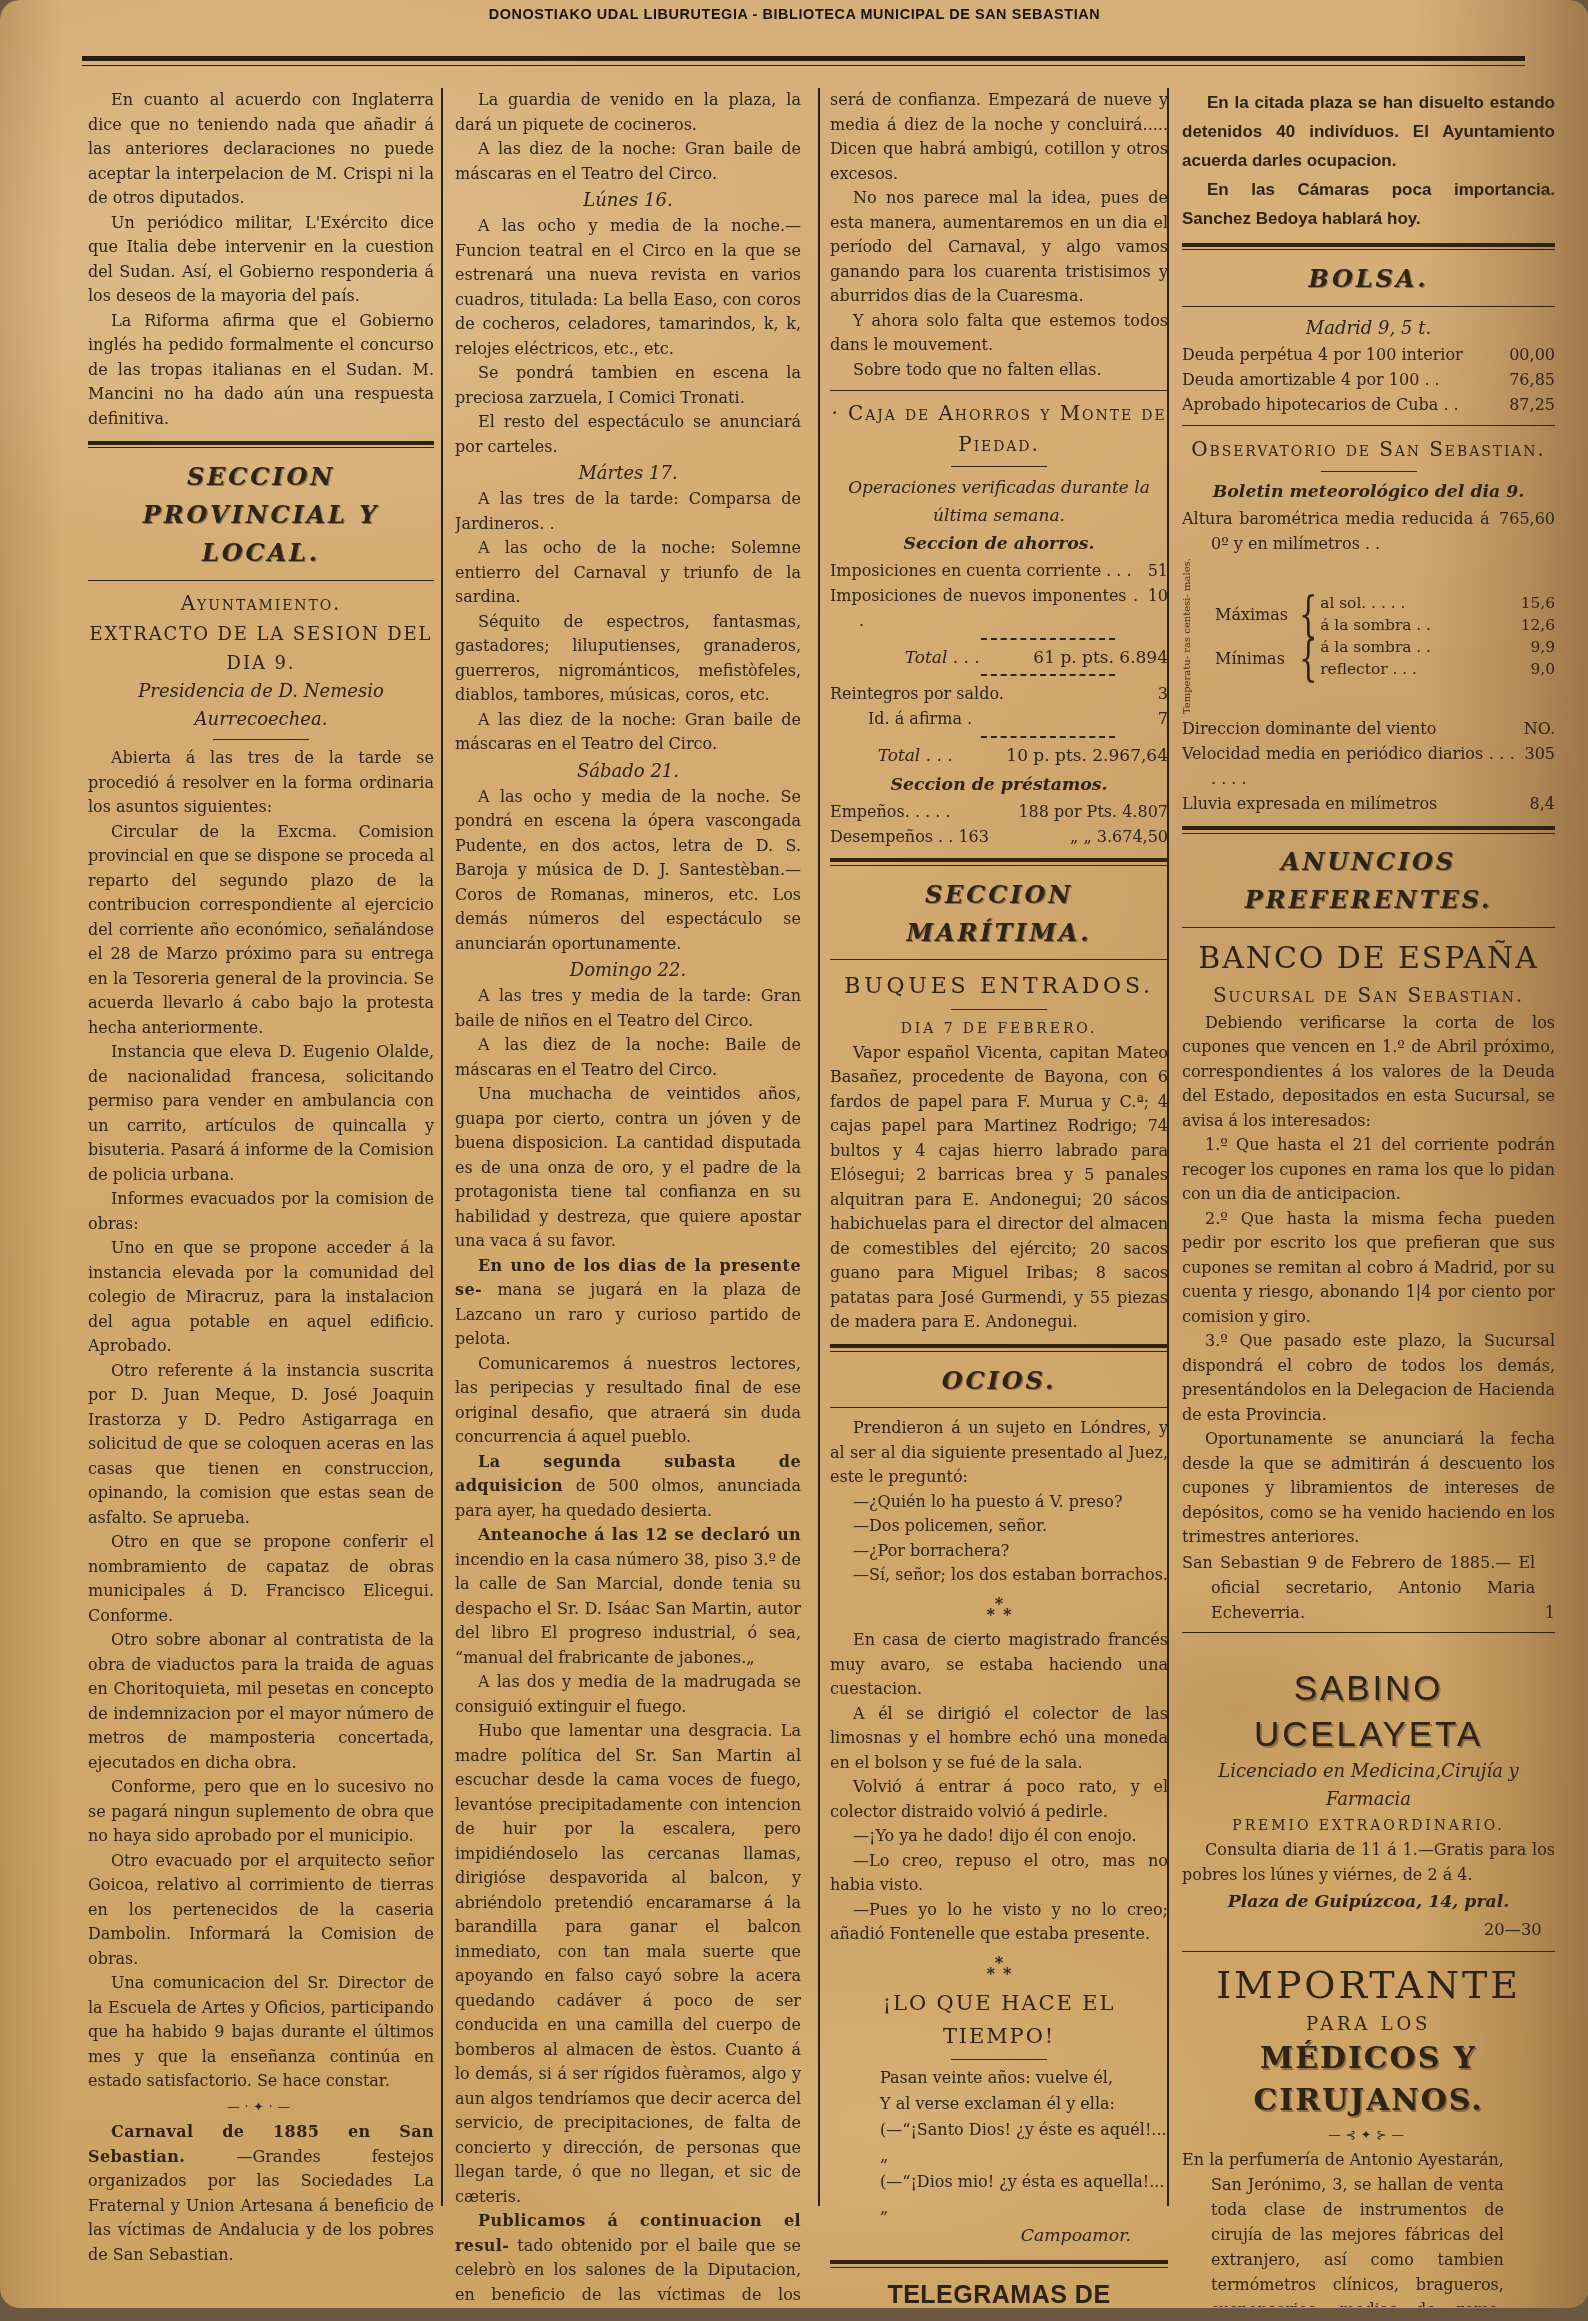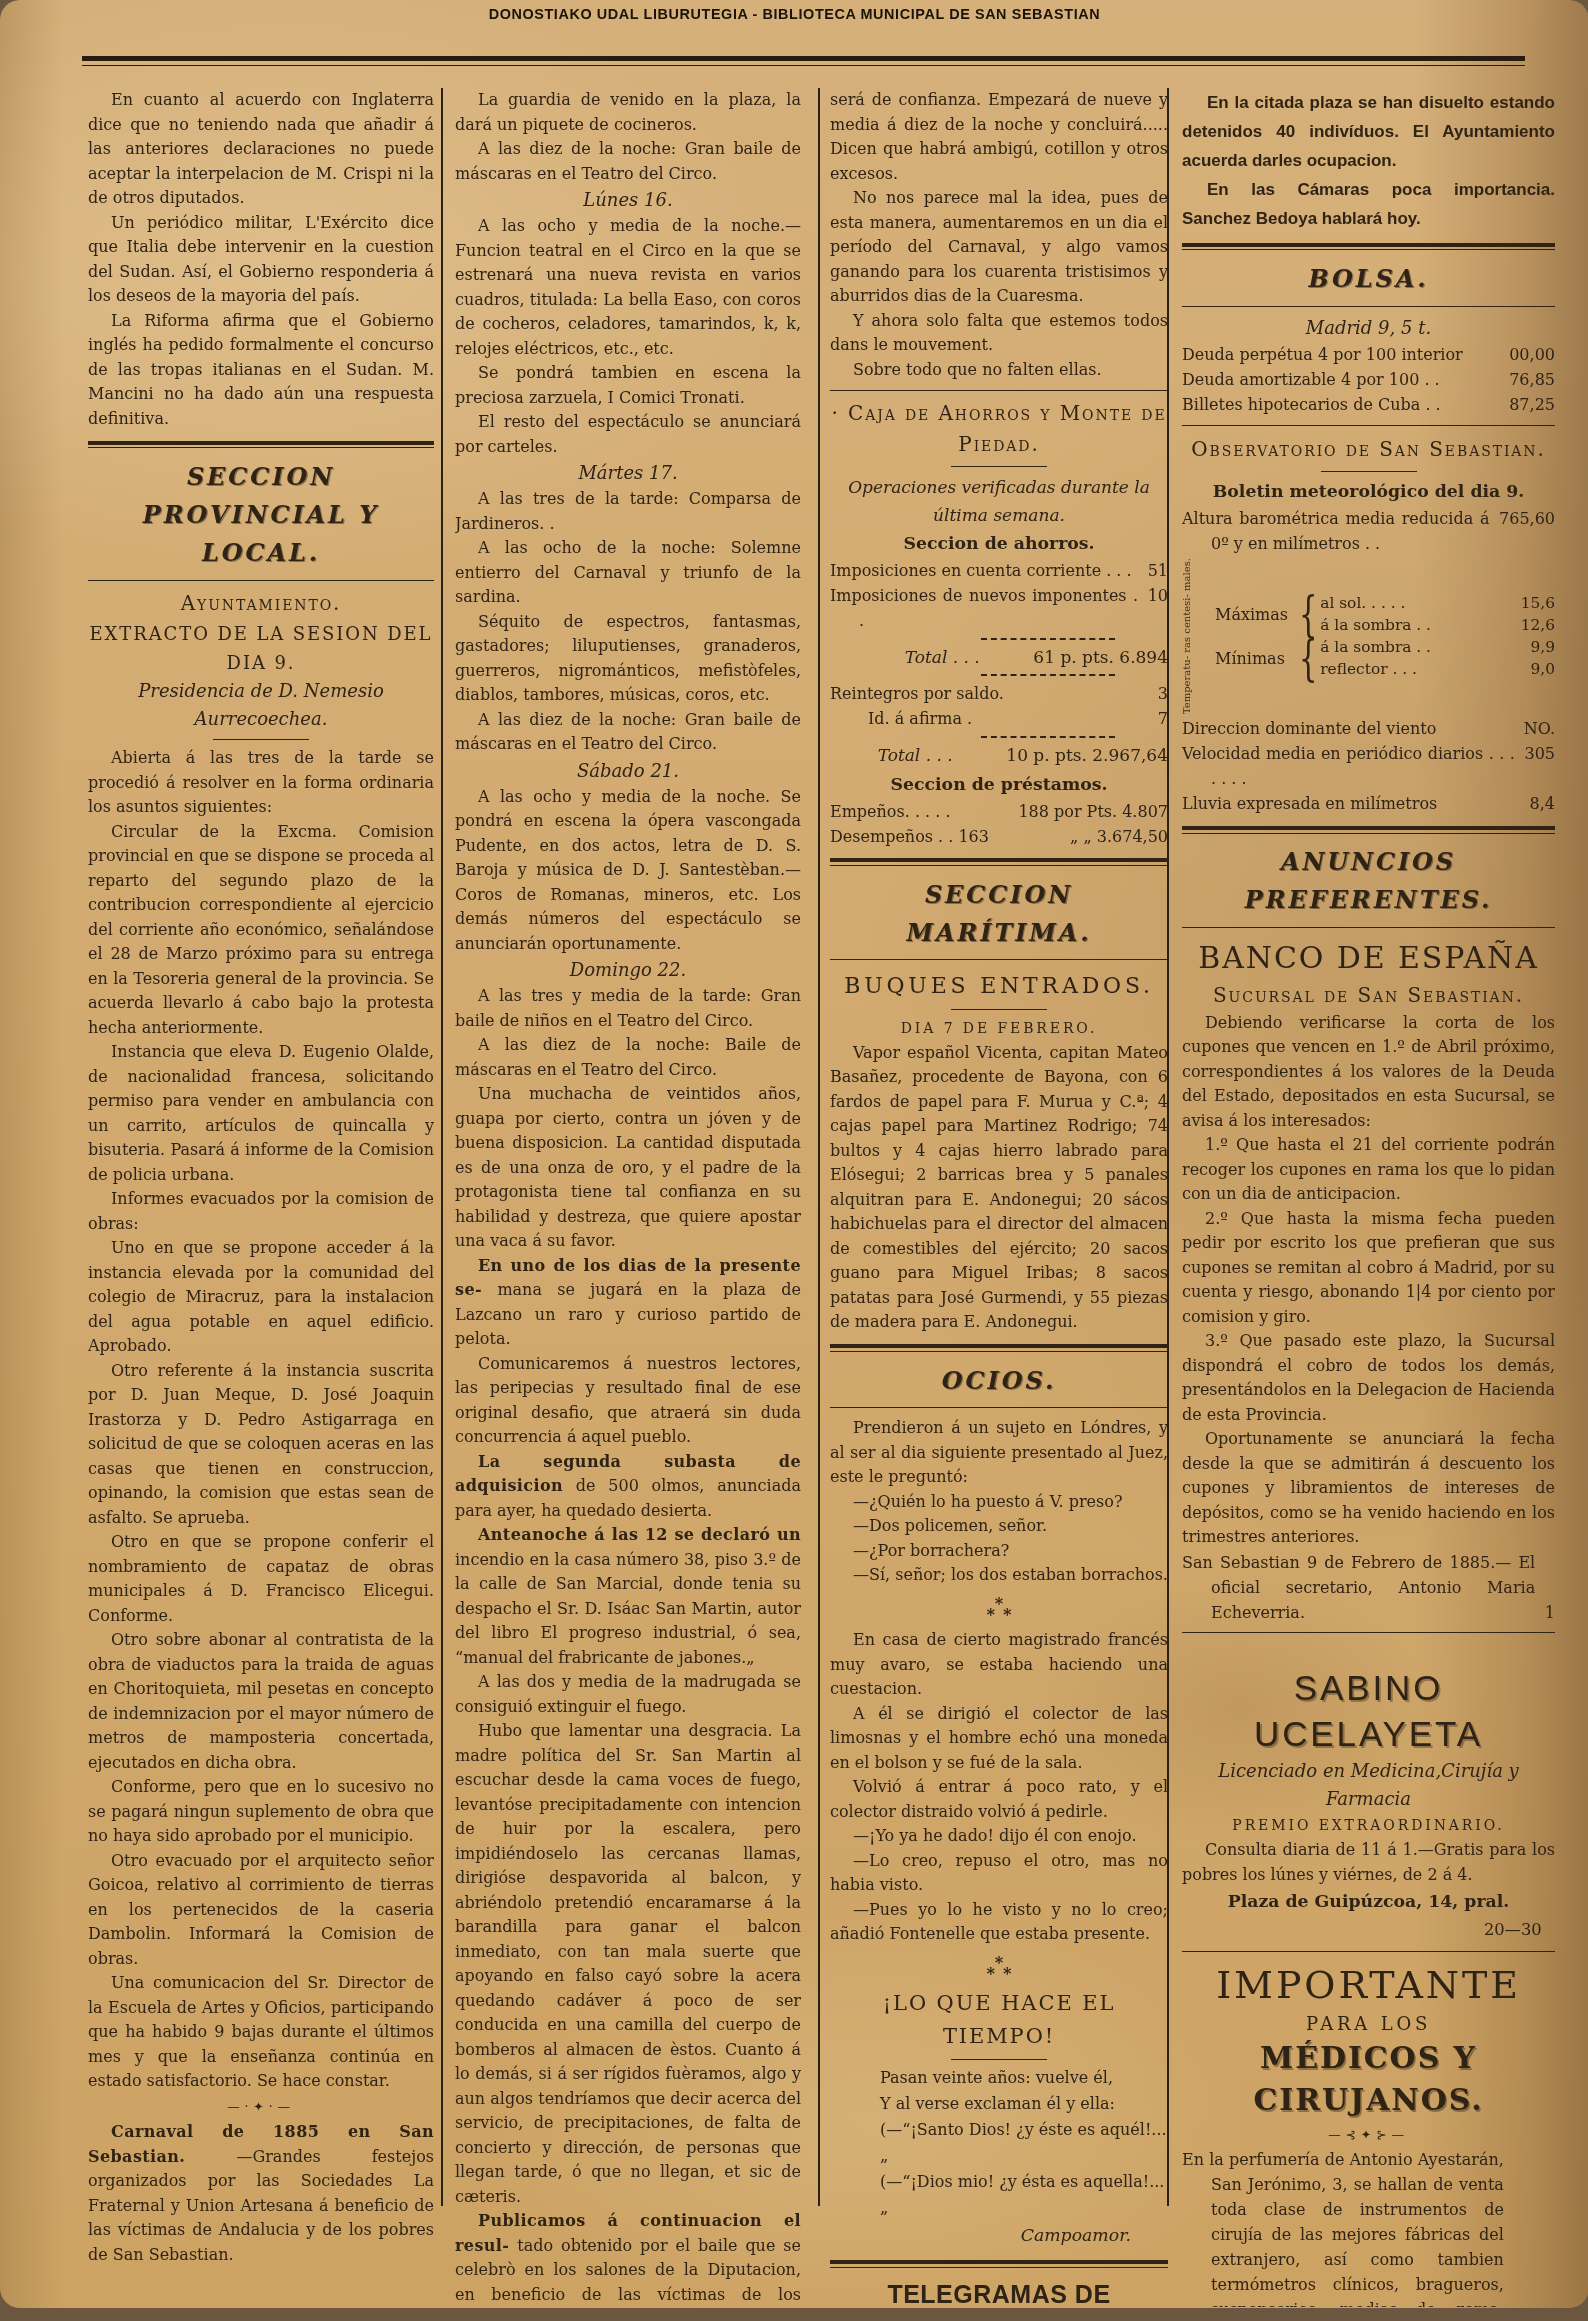--- a/index.html
+++ b/index.html
@@ -29,21 +29,21 @@
   .p.sans{font-family:"Liberation Sans",sans-serif;font-weight:700;font-size:17px;line-height:29px;text-indent:25px;}
   .lead{font-weight:700;letter-spacing:0.4px;}
   .itc{font-style:italic;text-align:center;font-size:17px;line-height:28px;}
   .itc.lg{font-size:18px}
   .hd{text-align:center;}
   .hd.fancy{font-weight:700;font-style:italic;font-size:24px;line-height:38px;letter-spacing:2.9px;
     text-shadow:1.2px 1.2px 0 rgba(47,35,21,.45);}
   .hd.caps{font-variant:small-caps;font-size:20px;line-height:31px;letter-spacing:1.9px;}
   .hd.capsx{font-size:18px;line-height:29px;letter-spacing:1.9px;}
   .hd.capssm{font-size:14px;line-height:25px;letter-spacing:2.9px;}
-  .hd.hb{font-weight:700;font-size:17.3px;line-height:29px;}
+  .hd.hb{font-weight:700;font-size:17.3px;line-height:29px;font-style:italic;}
   .hd.buques{font-size:22px;line-height:35px;letter-spacing:3.8px;}
   .hd.tiempo{font-size:21px;line-height:33px;letter-spacing:1.9px;}
   .hd.telegram{font-family:"Liberation Sans",sans-serif;font-weight:700;font-size:25px;line-height:33px;letter-spacing:0.5px;}
   .hd.banco{font-size:30px;line-height:44px;letter-spacing:1.9px;}
   .hd.sabino{font-family:"Liberation Sans",sans-serif;font-weight:400;font-size:35px;line-height:46px;letter-spacing:2.9px;
     text-shadow:1.9px 1.9px 0 rgba(43,30,16,.35);margin-top:32px;}
   .hd.importante{font-size:38px;line-height:50px;letter-spacing:2.9px;}
   .hd.paralos{font-size:18px;line-height:27px;letter-spacing:3.8px;}
   .hd.medicos{font-weight:700;font-size:30px;line-height:42px;letter-spacing:1.9px;
     text-shadow:1.5px 1.5px 0 rgba(43,30,16,.4);}
@@ -234,21 +234,21 @@
       <div class="itc lg">Madrid 9, 5 t.</div>
       <div class="row">
         <span class="lbl">Deuda perpétua 4 por 100 interior</span>
         <span class="val">00,00</span>
       </div>
       <div class="row">
         <span class="lbl">Deuda amortizable 4 por 100 . .</span>
         <span class="val">76,85</span>
       </div>
       <div class="row">
-        <span class="lbl">Billetes hipotecarios de Cuba . .</span>
+        <span class="lbl">Aprobado hipotecarios de Cuba . .</span>
         <span class="val">87,25</span>
       </div>
       <div class="rt"></div>
       <div class="hd caps">Observatorio de San Sebastian.</div>
       <div class="rs"></div>
       <div class="hd hb">Boletin meteorológico del dia 9.</div>
       <div class="row">
         <span class="lbl hang">Altura barométrica media reducida á 0º y en milímetros . .</span>
         <span class="val">765,60</span>
       </div>

